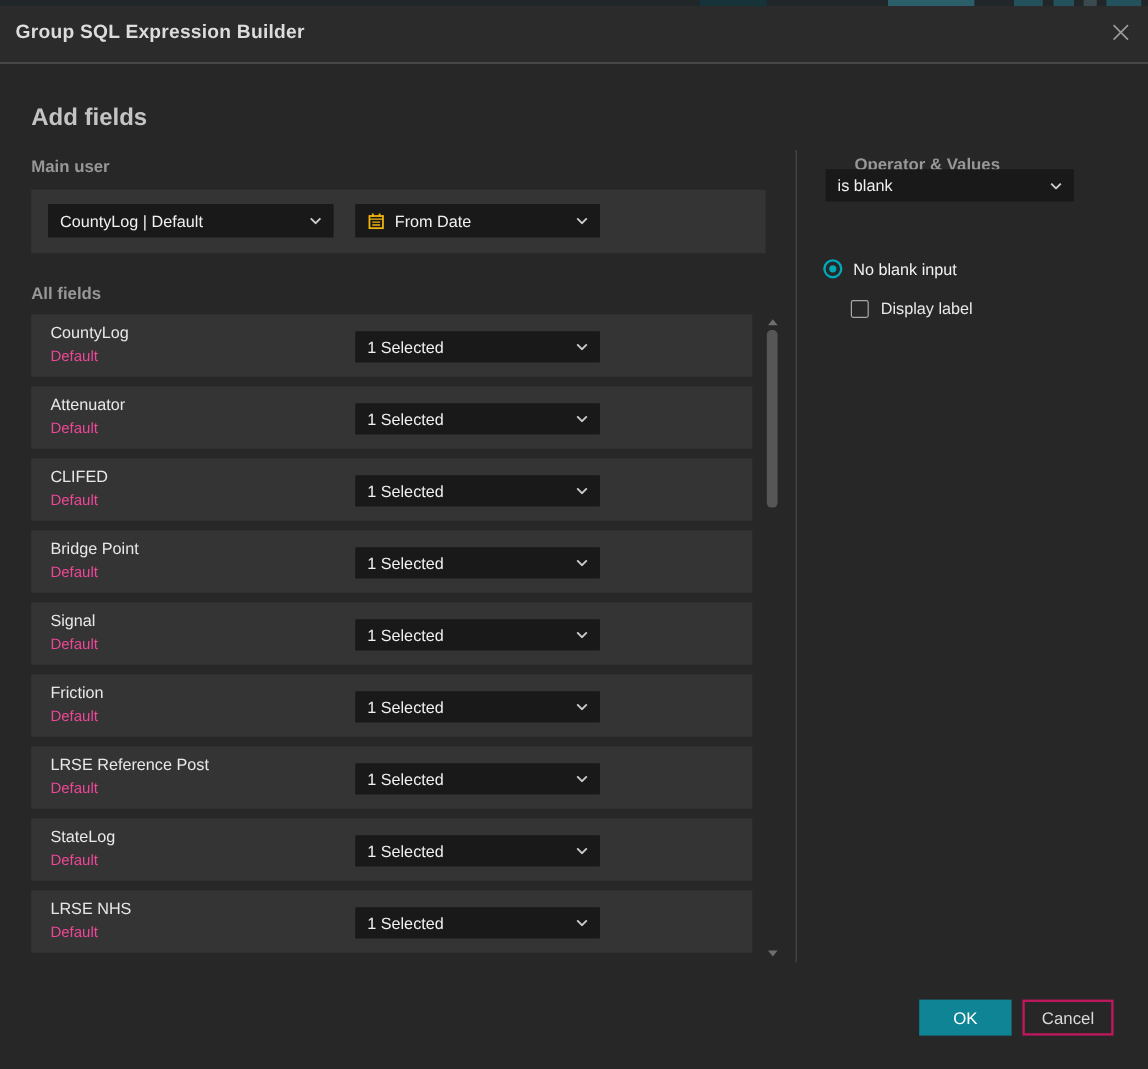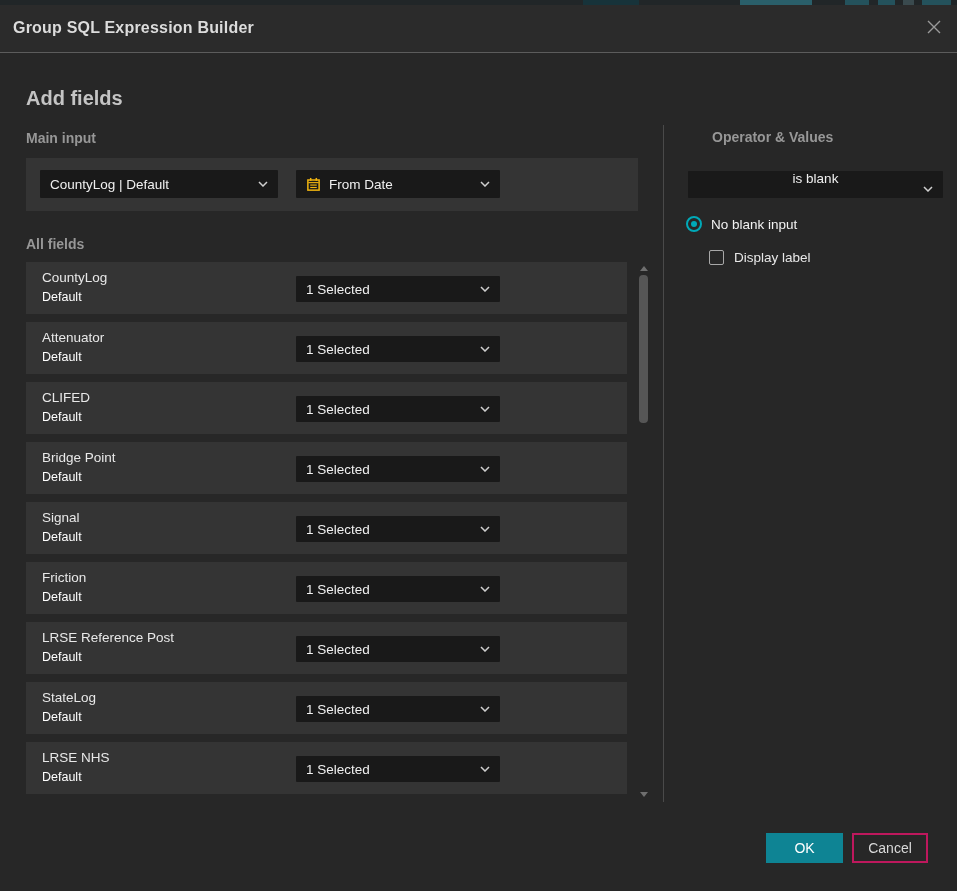--- a/index.html
+++ b/index.html
@@ -61,21 +61,21 @@
   .field-row {
     position: absolute; left: 26px; width: 601px; height: 52px;
     background: #343434;
   }
   .field-name {
     position: absolute; left: 16px; top: 8px;
     font-size: 13.5px; color: #e8e8e8;
   }
   .field-sub {
     position: absolute; left: 16px; top: 28px;
-    font-size: 12.5px; color: #ffffff;
+    font-size: 12.5px; color: #ec4899;
   }
   .row-select { position: absolute; left: 270px; top: 14px; width: 204px; height: 26px; }
 
   .scrollbar {
     position: absolute; left: 637px; top: 255px; width: 13px; height: 545px;
   }
   .sb-arrow-up, .sb-arrow-down {
     position: absolute; left: 3px; width: 0; height: 0; cursor: pointer;
     border-left: 4px solid transparent; border-right: 4px solid transparent;
   }
@@ -84,21 +84,21 @@
   .sb-thumb {
     position: absolute; left: 2px; top: 15px; width: 9px; height: 148px;
     background: #565656; border-radius: 4px; cursor: grab;
   }
 
   .v-divider {
     position: absolute; left: 663px; top: 120px; width: 1px; height: 677px;
     background: #4a4a4a;
   }
 
-  .sel-operator { position: absolute; left: 688px; top: 166px; width: 255px; height: 27px; flex-direction: column; }
+  .sel-operator { position: absolute; left: 688px; top: 136px; width: 207px; height: 27px; }
 
   .radio-row { position: absolute; left: 686px; top: 211px; display: flex; align-items: center; gap: 9px; }
   .radio-outer {
     width: 16px; height: 16px; border-radius: 50%;
     border: 2.5px solid #00a9b8; background: #272727;
     display: flex; align-items: center; justify-content: center; cursor: pointer;
   }
   .radio-dot { width: 6px; height: 6px; border-radius: 50%; background: #00a9b8; }
   .radio-label { font-size: 13.5px; color: #f2f2f2; }
 
@@ -142,21 +142,21 @@
       <span>
         <svg width="18" height="18" viewBox="0 0 18 18">
           <path d="M3 3 L15 15 M15 3 L3 15" stroke="#9a9a9a" stroke-width="1.4" fill="none"></path>
         </svg>
       </span>
     </div>
   </div>
 
   <div class="h-add-fields">Add fields</div>
 
-  <div class="sub-label lbl-main-field">Main input</div>
+  <div class="sub-label lbl-main-field">Main user</div>
 
   <div class="main-panel">
     <div class="select sel-source">
       <span>CountyLog | Default</span>
       <span class="chev">
         <svg width="10" height="6" viewBox="0 0 10 6">
             <path d="M1 1l4 4 4-4" fill="none" stroke="#cfcfcf" stroke-width="1.5"></path>
           </svg>
       </span>
     </div>

